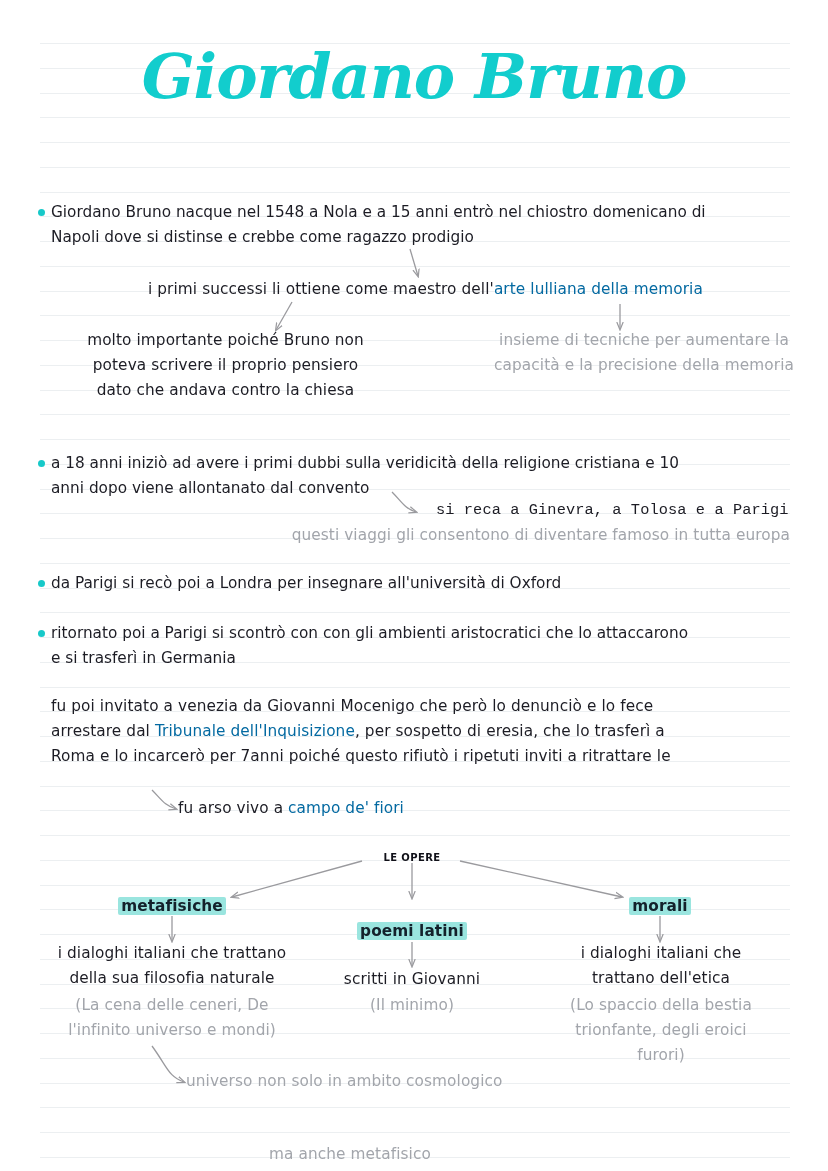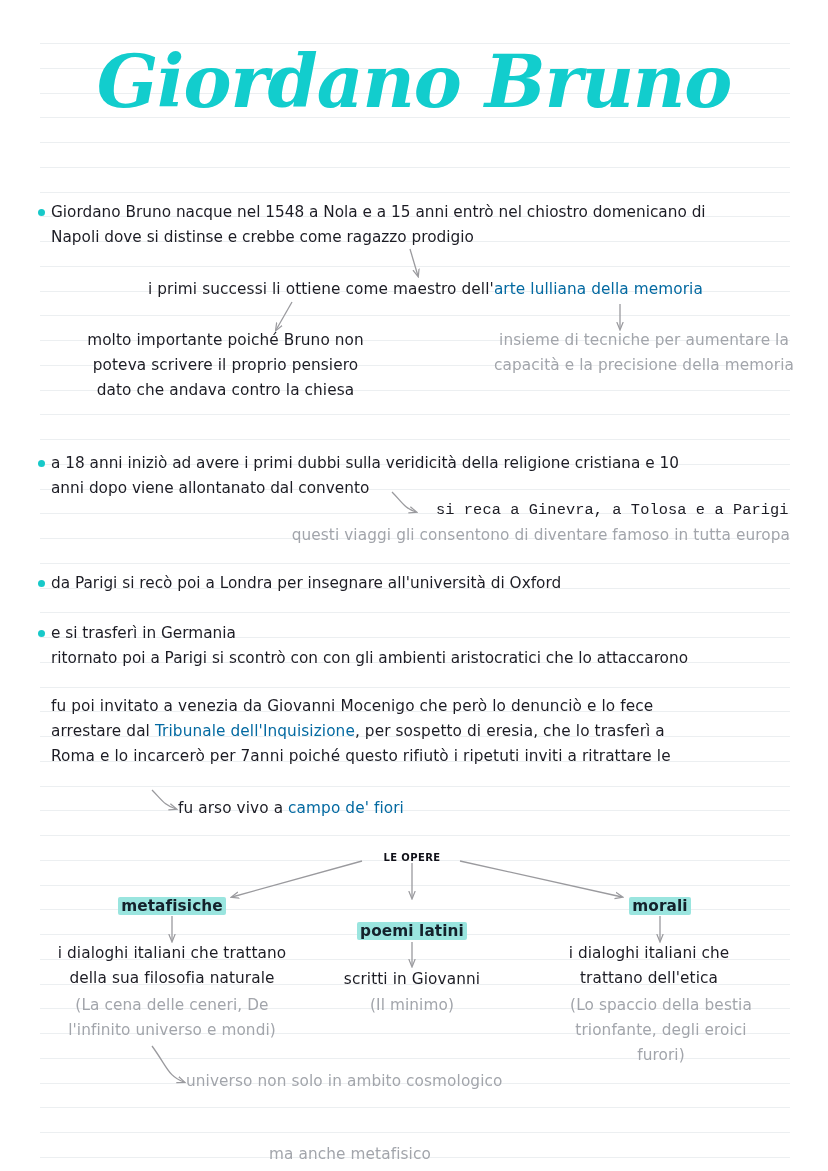--- a/index.html
+++ b/index.html
@@ -49,21 +49,21 @@
 
   
   .title {
     position: absolute;
     left: 0; top: 46px;
     width: 828px;
     text-align: center;
     font-family: "DejaVu Serif", serif;
     font-style: italic;
     font-weight: bold;
-    font-size: 72px;
+    font-size: 62px;
     line-height: 1.0;
     letter-spacing: -1px;
     color: #12cdcd;
     white-space: nowrap;
   }
 
   
   .blk {
     position: absolute;
     font-size: 15.3px;
@@ -232,22 +232,22 @@
 
     <div class="blk gray rgt" style="left:180px; top:523px; width:610px;">questi viaggi gli consentono di diventare famoso in tutta europa</div>
 
     <div class="bullet-row" style="left:38px; top:571px; width:740px;">
       <span class="dot"></span>
       <span class="btext">da Parigi si recò poi a Londra per insegnare all'università di Oxford</span>
     </div>
 
     <div class="bullet-row" style="left:38px; top:621px; width:755px;">
       <span class="dot"></span>
+      <span class="btext">ritornato poi a Parigi si scontrò con con gli ambienti aristocratici che lo attaccarono</span>
       <span class="btext">e si trasferì in Germania</span>
-      <span class="btext">ritornato poi a Parigi si scontrò con con gli ambienti aristocratici che lo attaccarono</span>
     </div>
 
     <div class="blk" style="left:51px; top:694px; width:740px;">
       <div>fu poi invitato a venezia da Giovanni Mocenigo che però lo denunciò e lo fece</div>
       <div>
         <span>arrestare dal </span><span class="cy">Tribunale dell'Inquisizione</span><span>, per sospetto di eresia, che lo trasferì a</span>
       </div>
       <div>Roma e lo incarcerò per 7anni poiché questo rifiutò i ripetuti inviti a ritrattare le</div>
     </div>
 
@@ -276,21 +276,21 @@
       <div>l'infinito universo e mondi)</div>
     </div>
 
     <div class="blk ctr" style="left:312px; top:967px; width:200px;">
       <div>scritti in Giovanni</div>
     </div>
     <div class="blk gray ctr" style="left:312px; top:993px; width:200px;">
       <div>(Il minimo)</div>
     </div>
 
-    <div class="blk ctr" style="left:518px; top:941px; width:262px;">
+    <div class="blk ctr" style="left:530px; top:941px; width:262px;">
       <div>i dialoghi italiani che</div>
       <div>trattano dell'etica</div>
     </div>
     <div class="blk gray ctr" style="left:530px; top:993px; width:262px;">
       <div>(Lo spaccio della bestia</div>
       <div>trionfante, degli eroici</div>
       <div>furori)</div>
     </div>
 
     <div class="blk gray" style="left:186px; top:1069px; width:420px;">universo non solo in ambito cosmologico</div>

